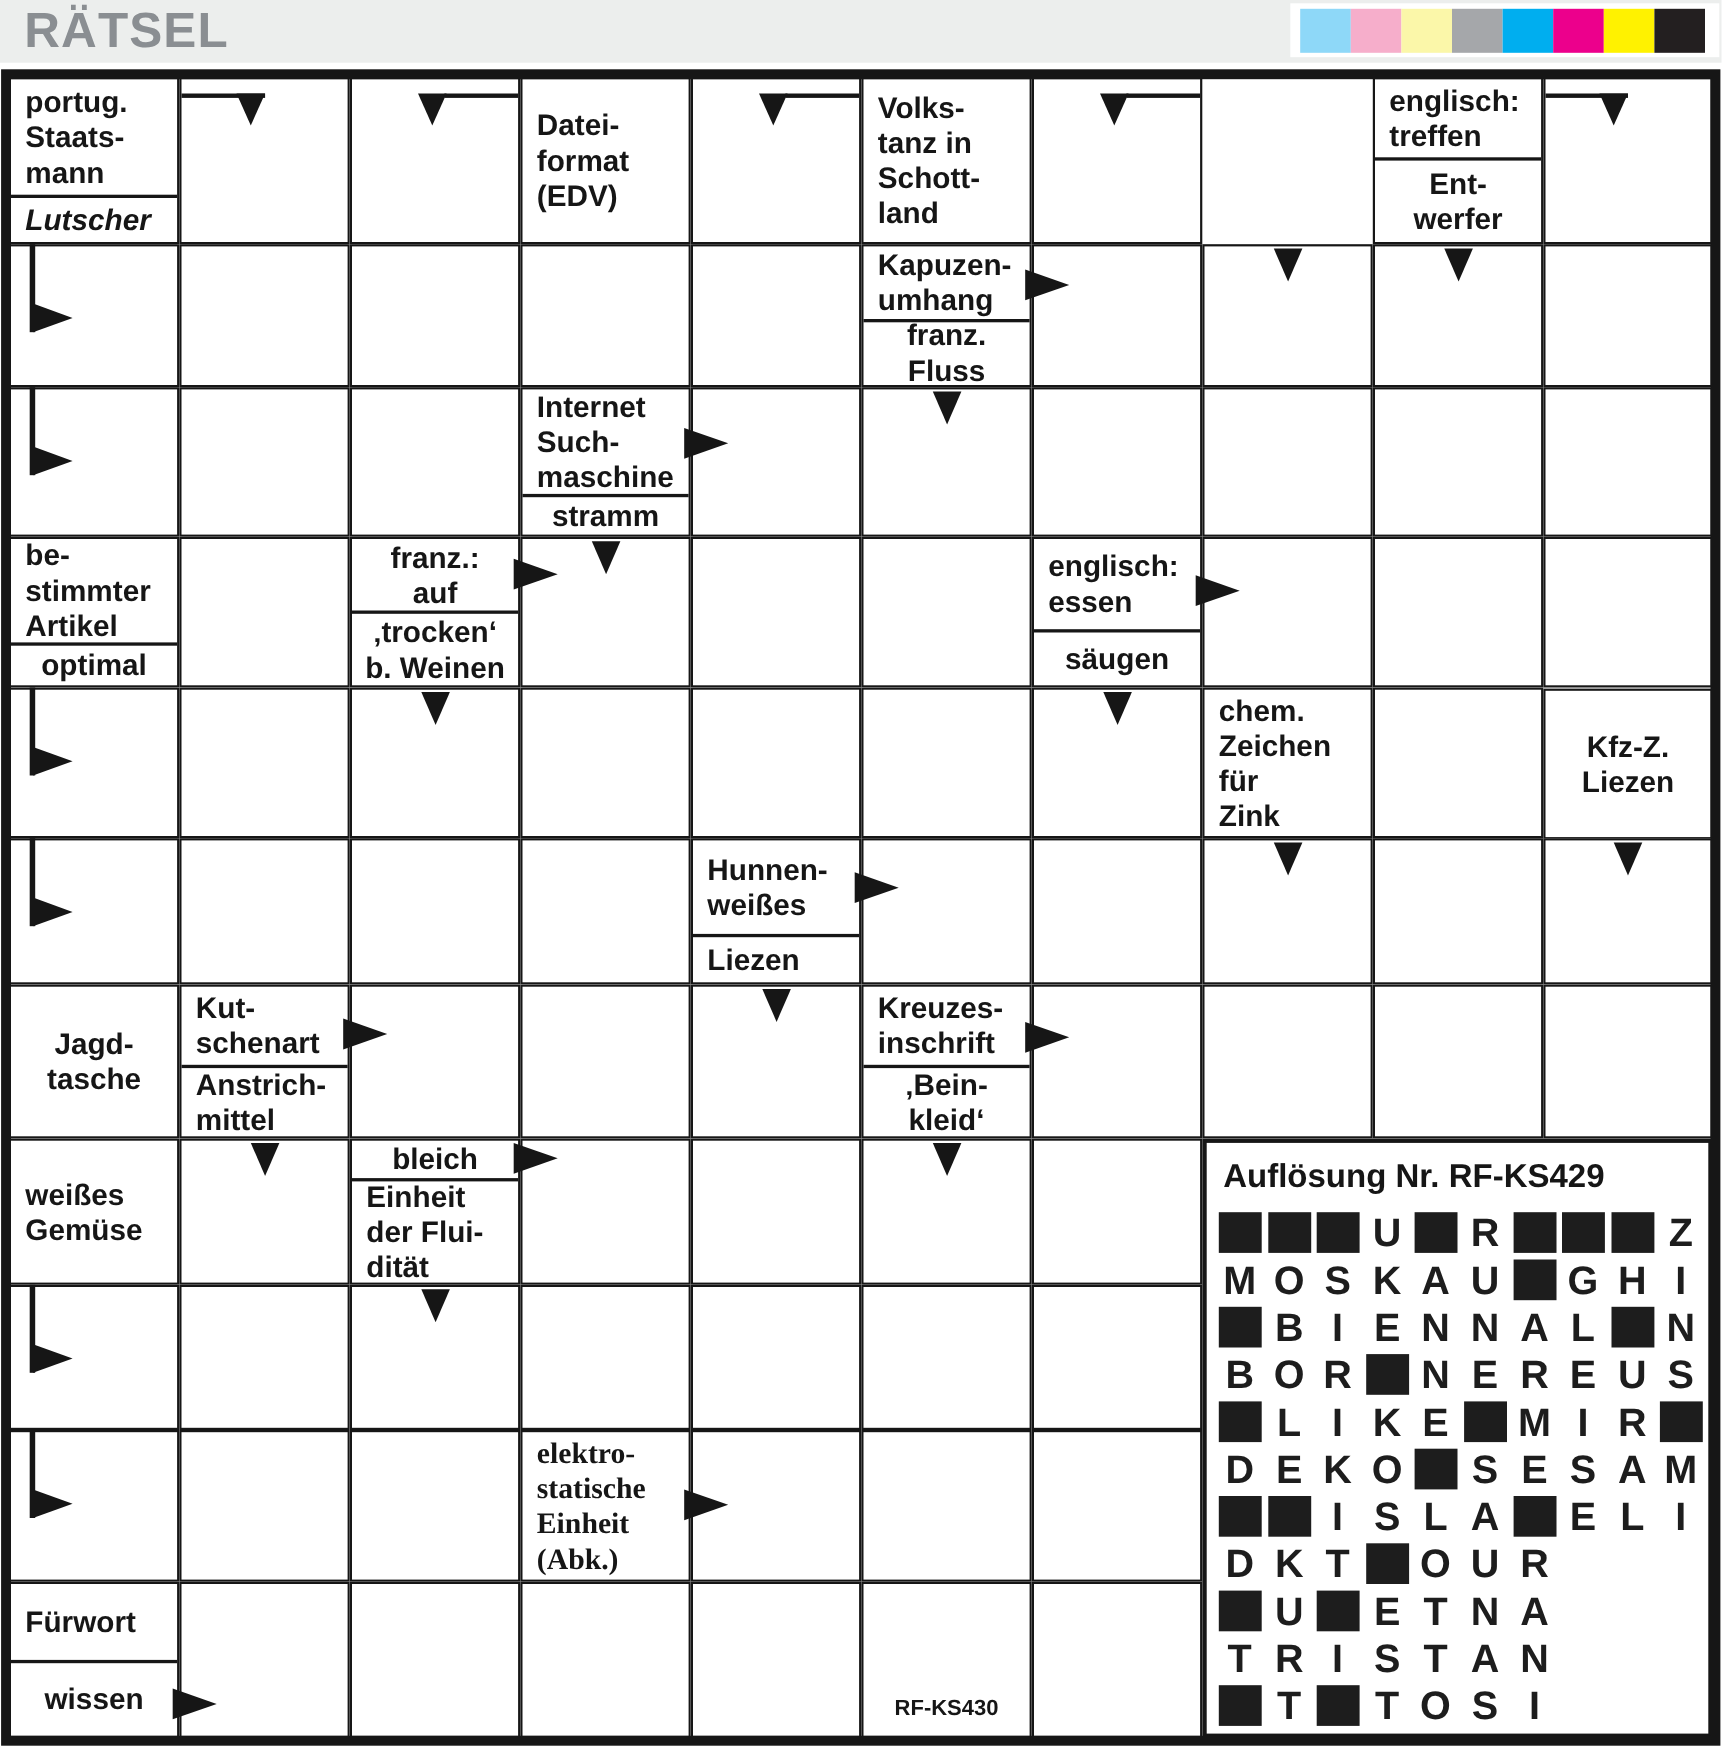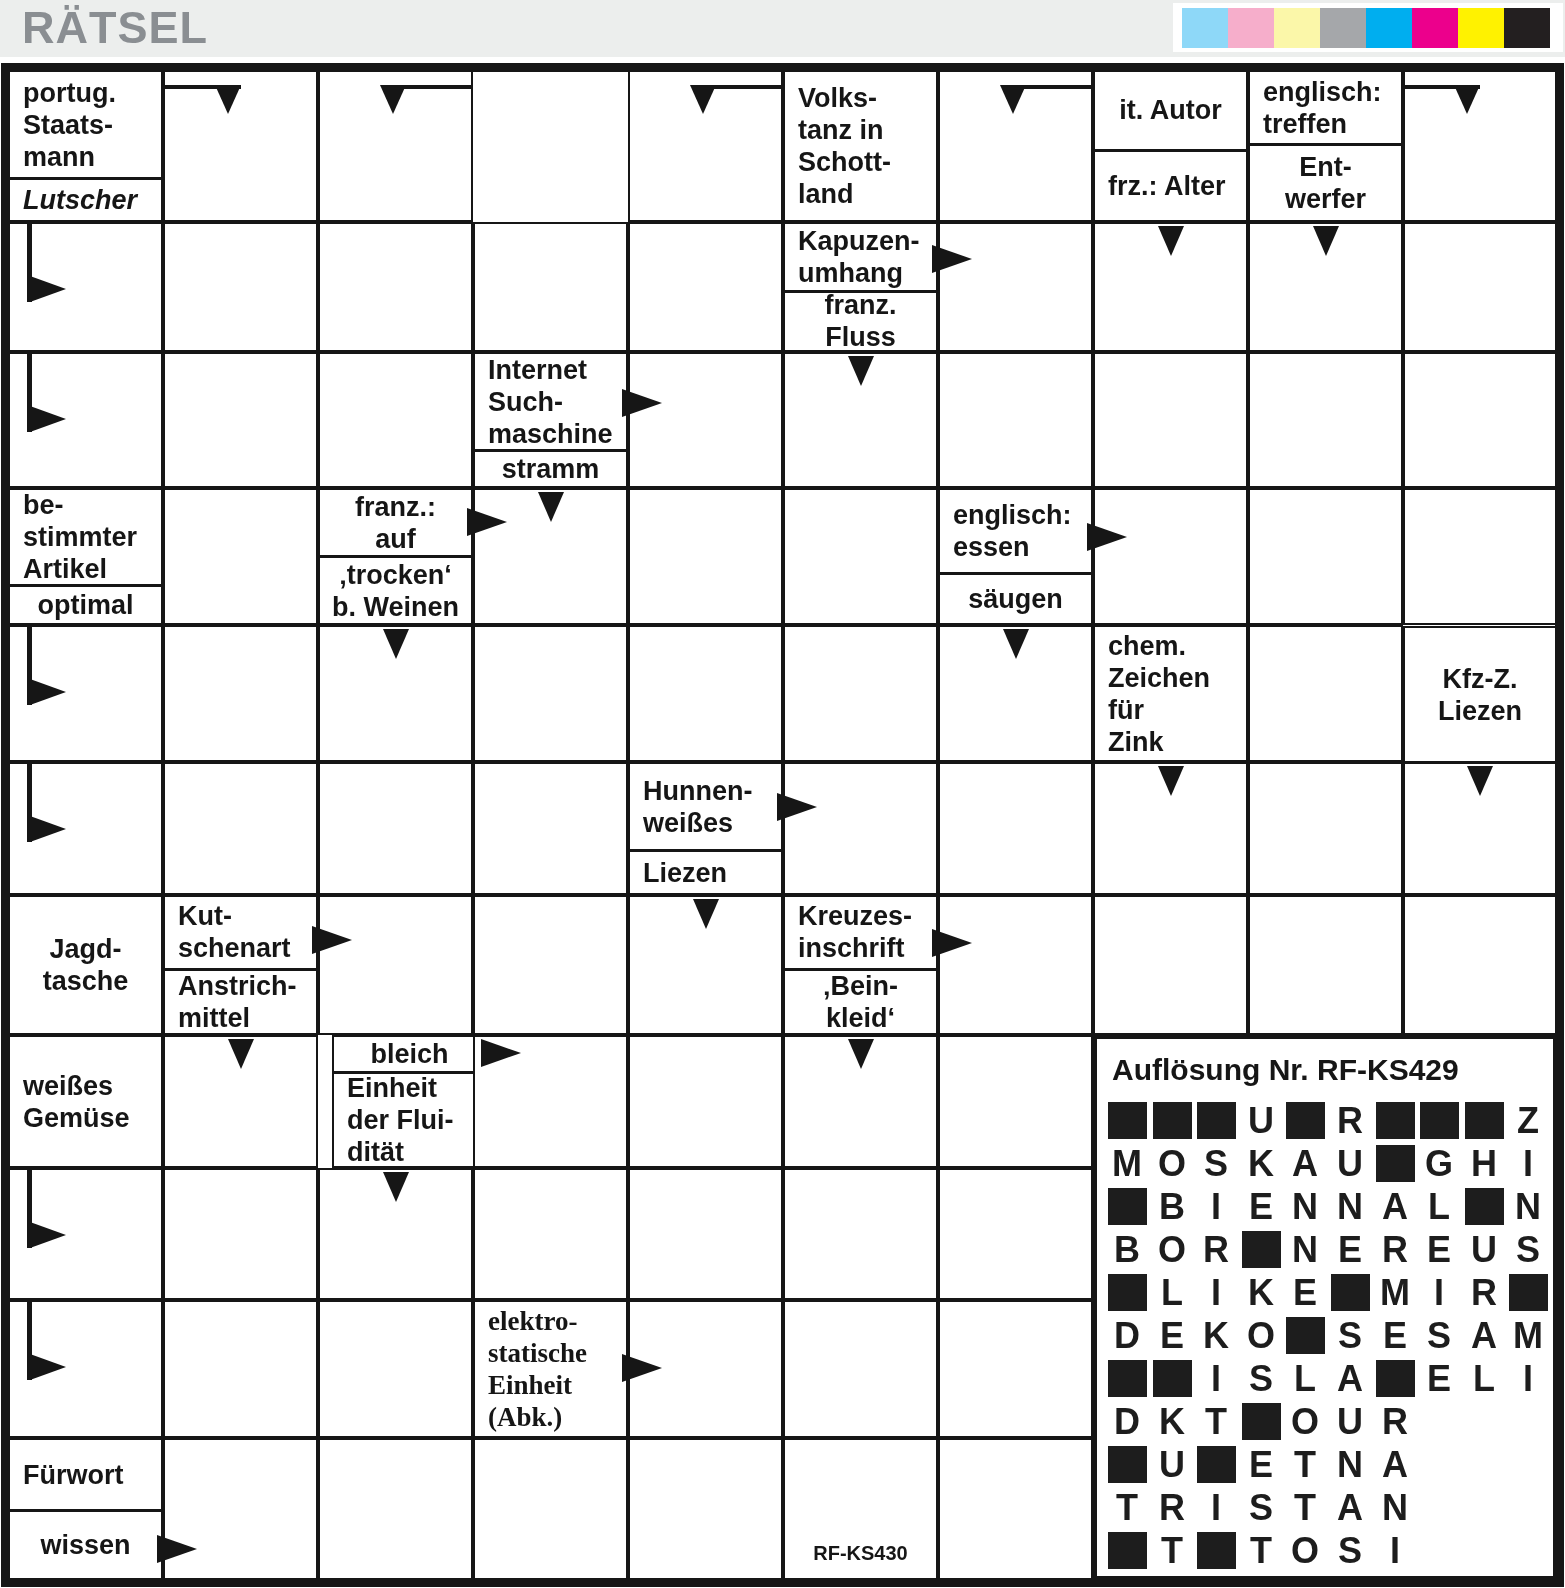--- a/index.html
+++ b/index.html
@@ -218,41 +218,42 @@
         <div class="m-dl-bar"></div>
         <div class="m-dl-tri"></div>
       </div>
     </div>
     <div class="cell" style="left: 310px; top: 0px; width: 155px; height: 152px;">
       <div class="mwrap">
         <div class="m-dr-tri"></div>
         <div class="m-dr-bar"></div>
       </div>
     </div>
+    <div class="cell clue" style="left: 465px; top: 0px; width: 155px; height: 152px;">
+      <div class="sub left" style="flex: 1 1 100%;">Datei-
+format
+(EDV)</div>
+    </div>
     <div class="cell" style="left: 620px; top: 0px; width: 155px; height: 152px;">
       <div class="mwrap">
         <div class="m-dr-tri"></div>
         <div class="m-dr-bar"></div>
       </div>
     </div>
     <div class="cell clue" style="left: 775px; top: 0px; width: 155px; height: 152px;">
       <div class="sub left" style="flex: 1 1 100%;">Volks-
 tanz in
 Schott-
 land</div>
     </div>
     <div class="cell" style="left: 930px; top: 0px; width: 155px; height: 152px;">
       <div class="mwrap">
         <div class="m-dr-tri"></div>
         <div class="m-dr-bar"></div>
       </div>
-    </div>
-    <div class="cell clue" style="left: 1085px; top: 0px; width: 155px; height: 152px;">
-      <div class="sub" style="flex: 1 1 52%;">it. Autor</div>
-      <div class="sub left" style="flex: 1 1 48%;">frz.: Alter</div>
     </div>
     <div class="cell clue" style="left: 1240px; top: 0px; width: 155px; height: 152px;">
       <div class="sub left" style="flex: 1 1 48%;">englisch:
 treffen</div>
       <div class="sub" style="flex: 1 1 52%;">Ent-
 werfer</div>
     </div>
     <div class="cell" style="left: 1395px; top: 0px; width: 154px; height: 152px;">
       <div class="mwrap">
         <div class="m-dl-bar"></div>
@@ -433,21 +434,21 @@
     <div class="cell" style="left: 1395px; top: 825px; width: 154px; height: 140px;"></div>
     <div class="cell clue" style="left: 0px; top: 965px; width: 155px; height: 133px;">
       <div class="sub left" style="flex: 1 1 100%;">weißes
 Gemüse</div>
     </div>
     <div class="cell" style="left: 155px; top: 965px; width: 155px; height: 133px;">
       <div class="mwrap">
         <div class="m-down"></div>
       </div>
     </div>
-    <div class="cell clue" style="left: 324px; top: 965px; width: 155px; height: 133px;">
+    <div class="cell clue" style="left: 310px; top: 965px; width: 155px; height: 133px;">
       <div class="sub" style="flex: 1 1 26%;">bleich</div>
       <div class="sub left" style="flex: 1 1 74%;">Einheit
 der Flui-
 dität</div>
       <div class="m-right" style="top: 2px;"></div>
     </div>
     <div class="cell" style="left: 465px; top: 965px; width: 155px; height: 133px;"></div>
     <div class="cell" style="left: 620px; top: 965px; width: 155px; height: 133px;"></div>
     <div class="cell" style="left: 775px; top: 965px; width: 155px; height: 133px;">
       <div class="mwrap">

